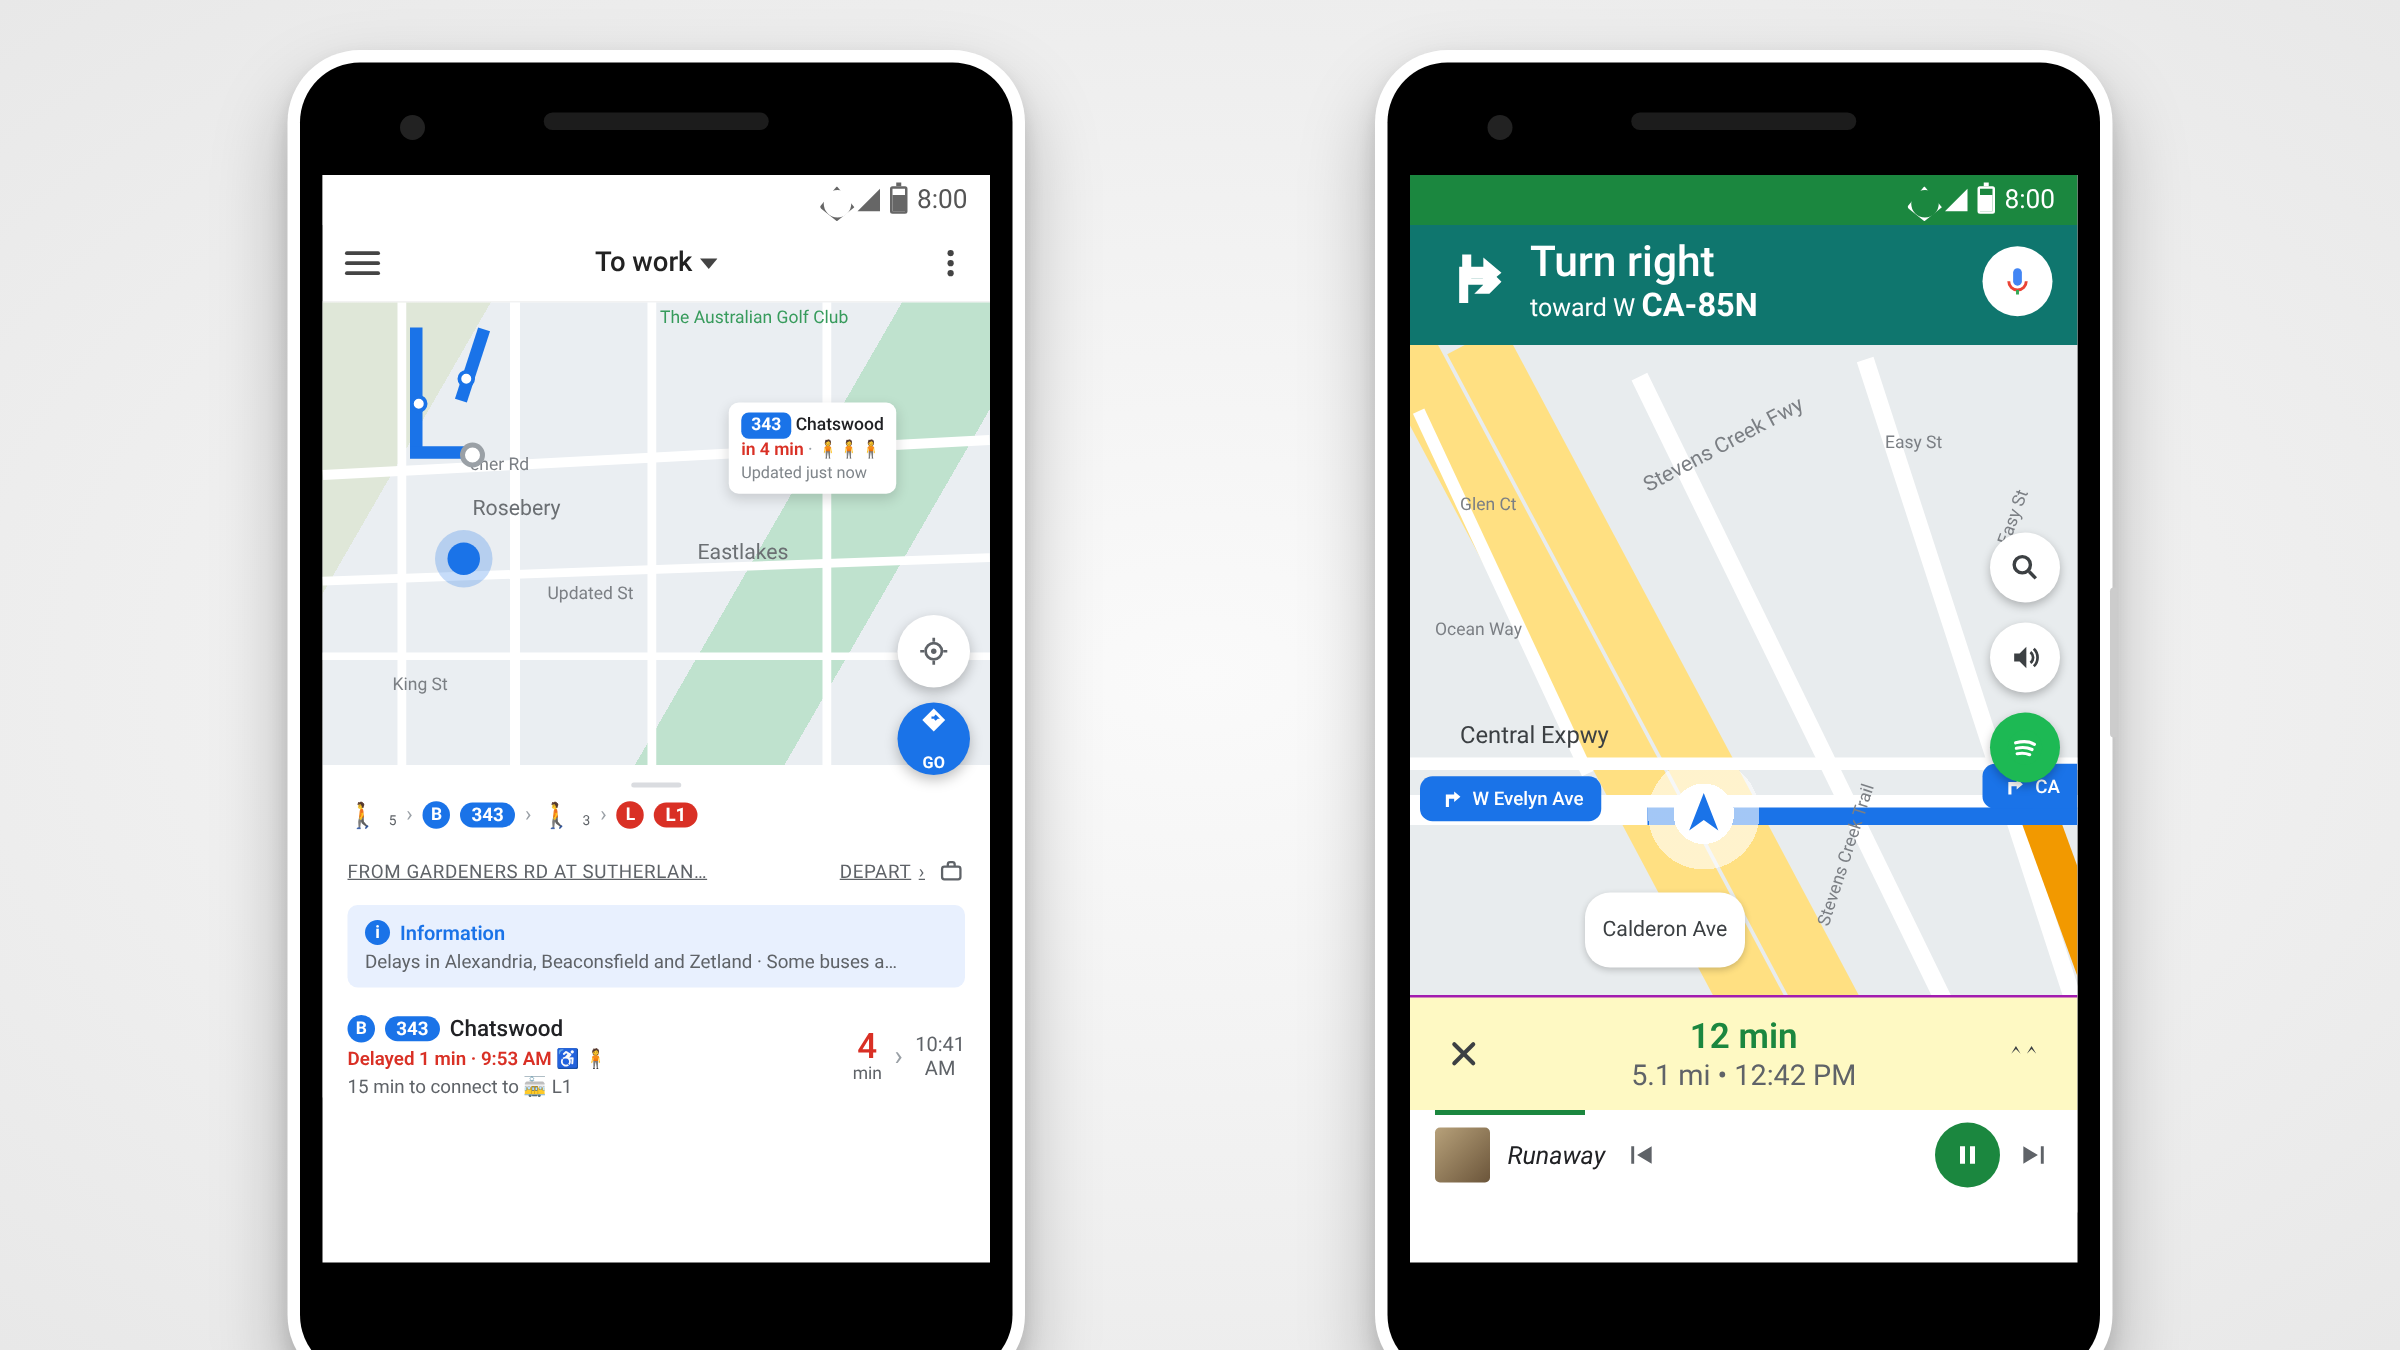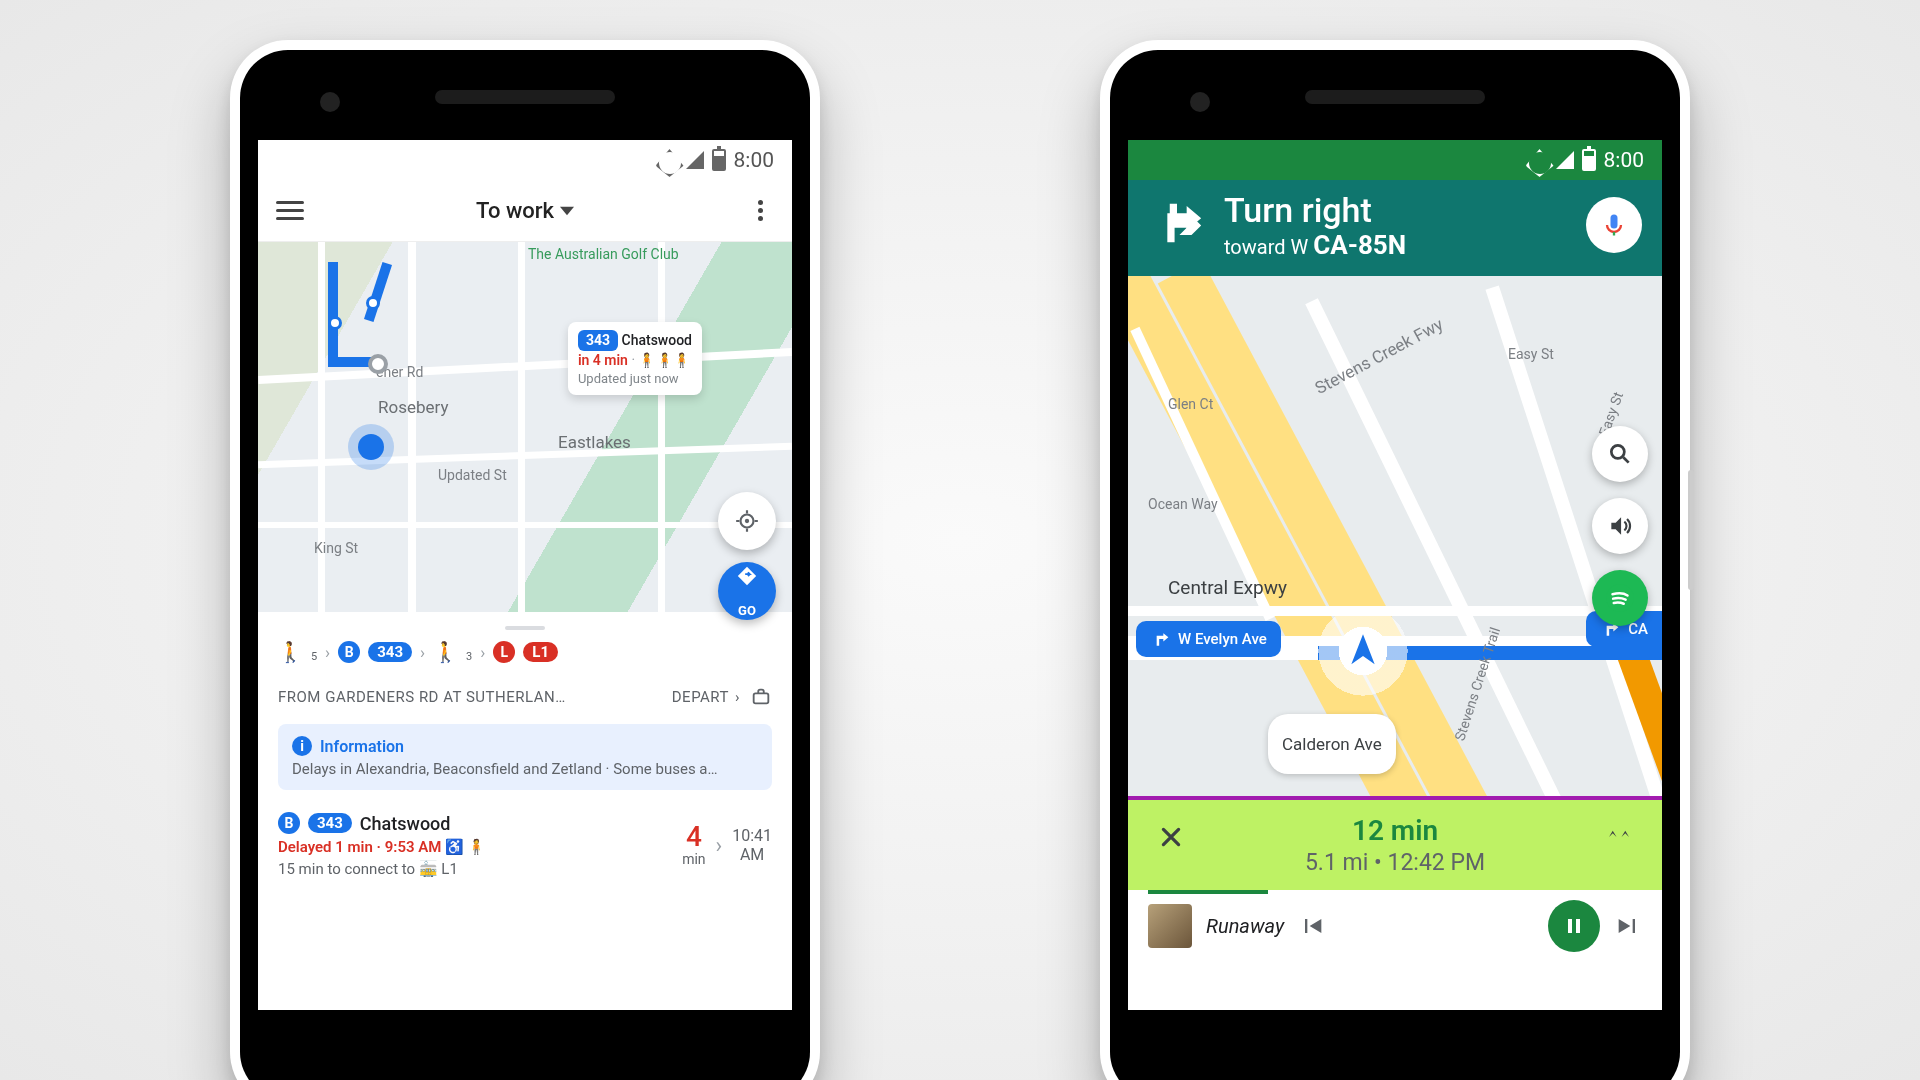--- a/index.html
+++ b/index.html
@@ -68,21 +68,21 @@
   .map1 .roads::before, .map1 .roads::after { content:""; position:absolute; background:#fff; }
   .map1 .roads::before { left:0; top:120px; width:100%; height:8px; transform:rotate(-3deg);}
   .map1 .roads::after  { left:150px; top:0; width:8px; height:100%; }
   .map1 .rv { position:absolute; background:#fff; }
   .map-label { position:absolute; font-size:14px; color:#7b7f84; }
   .blue-route { position:absolute; background:#1a73e8; }
   .blue-dot-lg { position:absolute; width:26px; height:26px; border-radius:50%; background:#1a73e8; box-shadow:0 0 0 10px rgba(26,115,232,.25); }
   .gray-dot { position:absolute; width:20px; height:20px; border-radius:50%; background:#fff; border:4px solid #9aa0a6; }
   .white-node { position:absolute; width:14px; height:14px; border-radius:50%; background:#fff; border:3px solid #1a73e8; }
   .transit-callout {
-    position:absolute; top:80px; right:90px; background:#fff; border-radius:8px;
+    position:absolute; top:80px; right:75px; background:#fff; border-radius:8px;
     padding:8px 10px; font-size:14px; box-shadow:0 4px 10px rgba(0,0,0,.15); line-height:1.35;
   }
   .badge-343 { display:inline-block; background:#1a73e8; color:#fff; font-weight:700; padding:1px 8px; border-radius:6px; font-size:14px; }
   .in4 { color:#d93025; font-weight:600; }
   .muted { color:#80868b; font-size:13px; }
   .fab { position:absolute; width:58px; height:58px; border-radius:50%; background:#fff; box-shadow:0 4px 10px rgba(0,0,0,.25); display:flex; align-items:center; justify-content:center;gap:16px; }
   .fab.blue { background:#1a73e8; color:#fff; flex-direction:column; font-size:13px; font-weight:700; }
   .fab.blue svg { fill:#fff; }
   .locate-fab { right:16px; top:250px; }
   .go-fab { right:16px; top:320px; }
@@ -91,21 +91,21 @@
   .drag-handle { width:40px; height:4px; background:#dadce0; border-radius:2px; margin:0 auto 10px; }
   .route-chips { display:flex; align-items:center; gap:8px; font-size:17px; color:#5f6368; }
   .walk-ico { font-size:20px; } .chev { color:#9aa0a6; }
   .bchip { background:#1a73e8; color:#fff; border-radius:12px; padding:1px 9px; font-weight:700; font-size:15px; }
   .rchip { background:#d93025; color:#fff; border-radius:12px; padding:1px 9px; font-weight:700; font-size:15px; }
   .circle-chip { width:22px; height:22px; border-radius:50%; display:inline-flex; align-items:center; justify-content:center; font-weight:700; font-size:14px; }
   .circle-chip.blue { background:#1a73e8; color:#fff; }
   .circle-chip.red  { background:#d93025; color:#fff; }
   .sub5 { font-size:11px; position:relative; top:4px; color:#5f6368; }
 
-  .from-row { display:flex; justify-content:space-between; align-items:center; margin-top:22px; color:#5f6368; font-size:15px; letter-spacing:.5px; }
+  .from-row { display:flex; justify-content:space-between; align-items:center; margin-top:22px; color:#5f6368; font-size:15px; letter-spacing:.5px;text-decoration:underline; }
   .from-row .right { display:flex; align-items:center; gap:10px; }
 
   .info-box { margin-top:16px; background:#e8f0fe; border-radius:8px; padding:12px 14px; }
   .info-box .hd { color:#1a73e8; font-weight:600; display:flex; align-items:center; gap:8px; }
   .info-box .bd { color:#5f6368; font-size:15px; margin-top:4px; white-space:nowrap; overflow:hidden; text-overflow:ellipsis; }
   .info-ico { width:20px; height:20px; border-radius:50%; background:#1a73e8; color:#fff; font-weight:700; display:inline-flex; align-items:center; justify-content:center; font-size:14px; }
 
   .trip-row { display:flex; justify-content:space-between; margin-top:22px; }
   .trip-left .ln1 { display:flex; align-items:center; gap:8px; font-size:18px; color:#202124; }
   .trip-left .delay { color:#d93025; font-weight:600; font-size:15px; margin-top:4px; }
@@ -150,22 +150,22 @@
     display:flex; align-items:center; justify-content:center;
   }
   .nav-arrow-halo svg { fill:#1a73e8; width:40px; height:40px; }
   .sm-label { position:absolute; color:#7b7f84; font-size:14px; }
 
   .right-stack { position:absolute; right:14px; top:150px; display:flex; flex-direction:column; gap:16px; }
   .circ-btn { width:56px; height:56px; border-radius:50%; background:#fff; box-shadow:0 3px 8px rgba(0,0,0,.25); display:flex; align-items:center; justify-content:center; }
   .circ-btn.spotify { background:#1db954; }
 
   .eta-bar {
-    background:#bef264; border-top:4px solid #a21caf; padding:14px 20px;
-    display:flex; align-items:flex-start; justify-content:space-between;
+    background:#fef9c3; border-top:2px solid #a21caf; padding:14px 20px;
+    display:flex; align-items:center; justify-content:space-between;
   }
   .eta-center { text-align:center; }
   .eta-center .t { color:#1b873f; font-size:28px; font-weight:600; }
   .eta-center .s { color:#5f6368; font-size:23px; margin-top:2px; }
   .icon-btn { width:46px; height:46px; display:flex; align-items:center; justify-content:center; cursor:pointer; }
 
   .music-bar {
     background:#fff; display:flex; align-items:center; gap:14px;
     padding:10px 20px 20px 20px; position:relative;font-style:italic;
   }

